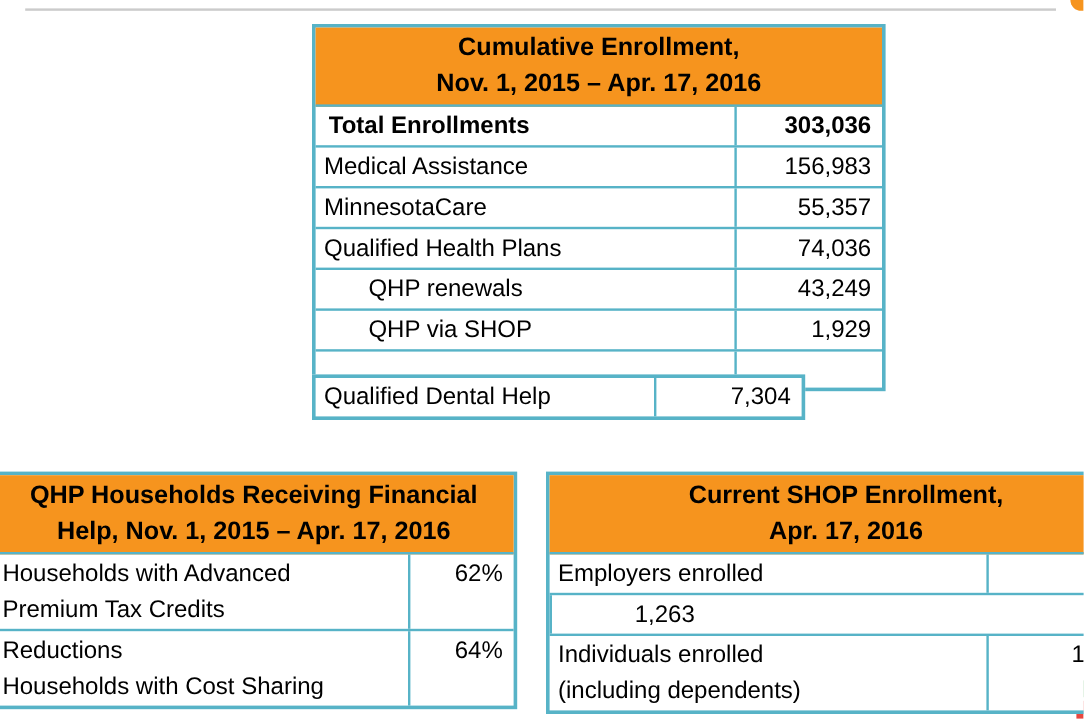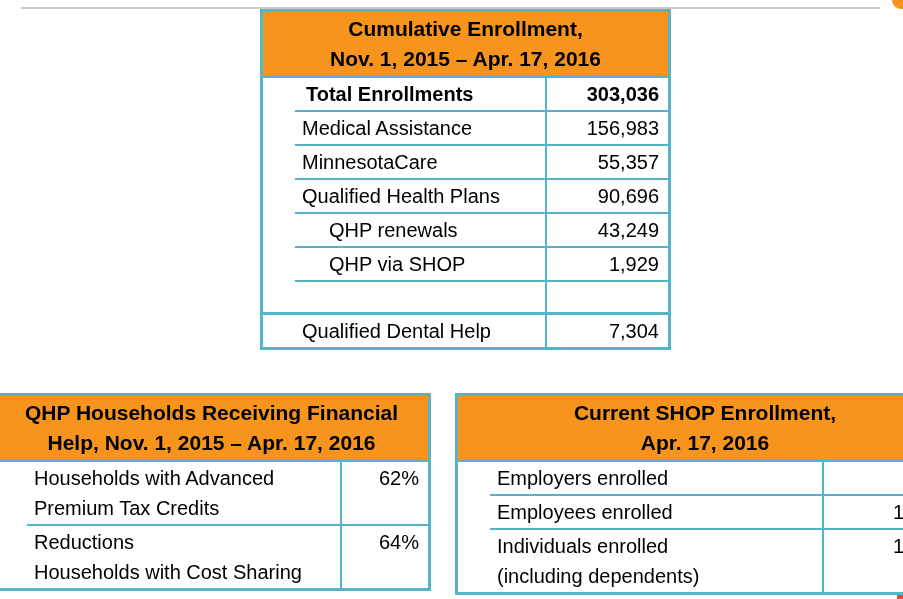--- a/index.html
+++ b/index.html
@@ -46,21 +46,20 @@
     font-size: 21px;
     line-height: 30px;
     padding: 2px 2px;
     border-bottom: 2px solid var(--teal);
   }
   .t-row {
     display: flex;
     align-items: stretch;
     border-top: 2px solid var(--teal);
     min-height: 32px;
-    margin-left: 32px;
   }
   .tbl-head + .t-row, .t-row:first-child { border-top: none; }
   .lbl {
     flex: 1 1 auto;
     font-size: 20px;
     line-height: 30px;
     padding: 1px 4px 1px 7px;
     overflow: hidden;
   }
   .lbl span { display: block; white-space: nowrap; }
@@ -68,23 +67,23 @@
     flex: 0 0 var(--valw);
     max-width: var(--valw);
     border-left: 2px solid var(--teal);
     font-size: 20px;
     line-height: 30px;
     padding: 1px 9px 1px 2px;
     text-align: right;
   }
   .bold { font-weight: bold; }
   .bold .lbl { padding-left: 11px; }
-  .indent .lbl { padding-left: 34px; }
+  .indent .lbl { padding-left: 44px; }
 
-  .tbl-cumulative { left: 260px; top: 9px;  width: 411px; --valw: 123px; }
+  .tbl-cumulative { left: 260px; top: 20px;  width: 478px; --valw: 123px; }
   .tbl-dental     { left: 260px; top: 312px; width: 411px; --valw: 123px; }
   .tbl-dental .t-row { min-height: 31px; }
   .tbl-financial  { left: -8px;  top: 393px; width: 439px; --valw: 88px; }
   .tbl-shop       { left: 455px; top: 393px; width: 500px; --valw: 130px; }
 </style>
 </head>
 <body>
 
 <div class="top-rule"></div>
 <div class="logo-dot"></div>
@@ -103,21 +102,21 @@
   <div class="t-row">
     <div class="lbl">Medical Assistance</div>
     <div class="val">156,983</div>
   </div>
   <div class="t-row">
     <div class="lbl">MinnesotaCare</div>
     <div class="val">55,357</div>
   </div>
   <div class="t-row">
     <div class="lbl">Qualified Health Plans</div>
-    <div class="val">90,696</div>
+    <div class="val">74,036</div>
   </div>
   <div class="t-row indent">
     <div class="lbl">QHP renewals</div>
     <div class="val">43,249</div>
   </div>
   <div class="t-row indent">
     <div class="lbl">QHP via SHOP</div>
     <div class="val">1,929</div>
   </div>
   <div class="t-row">
@@ -157,21 +156,20 @@
 <div class="tbl tbl-shop">
   <div class="tbl-head">
     <div>Current SHOP Enrollment,</div>
     <div>Apr. 17, 2016</div>
   </div>
   <div class="t-row">
     <div class="lbl">Employers enrolled</div>
     <div class="val">284</div>
   </div>
   <div class="t-row">
-    <div class="lbl">Employees enrolled</div>
     <div class="val">1,263</div>
   </div>
   <div class="t-row">
     <div class="lbl">
       <span>Individuals enrolled</span>
       <span>(including dependents)</span>
     </div>
     <div class="val">1,929</div>
   </div>
 </div>

